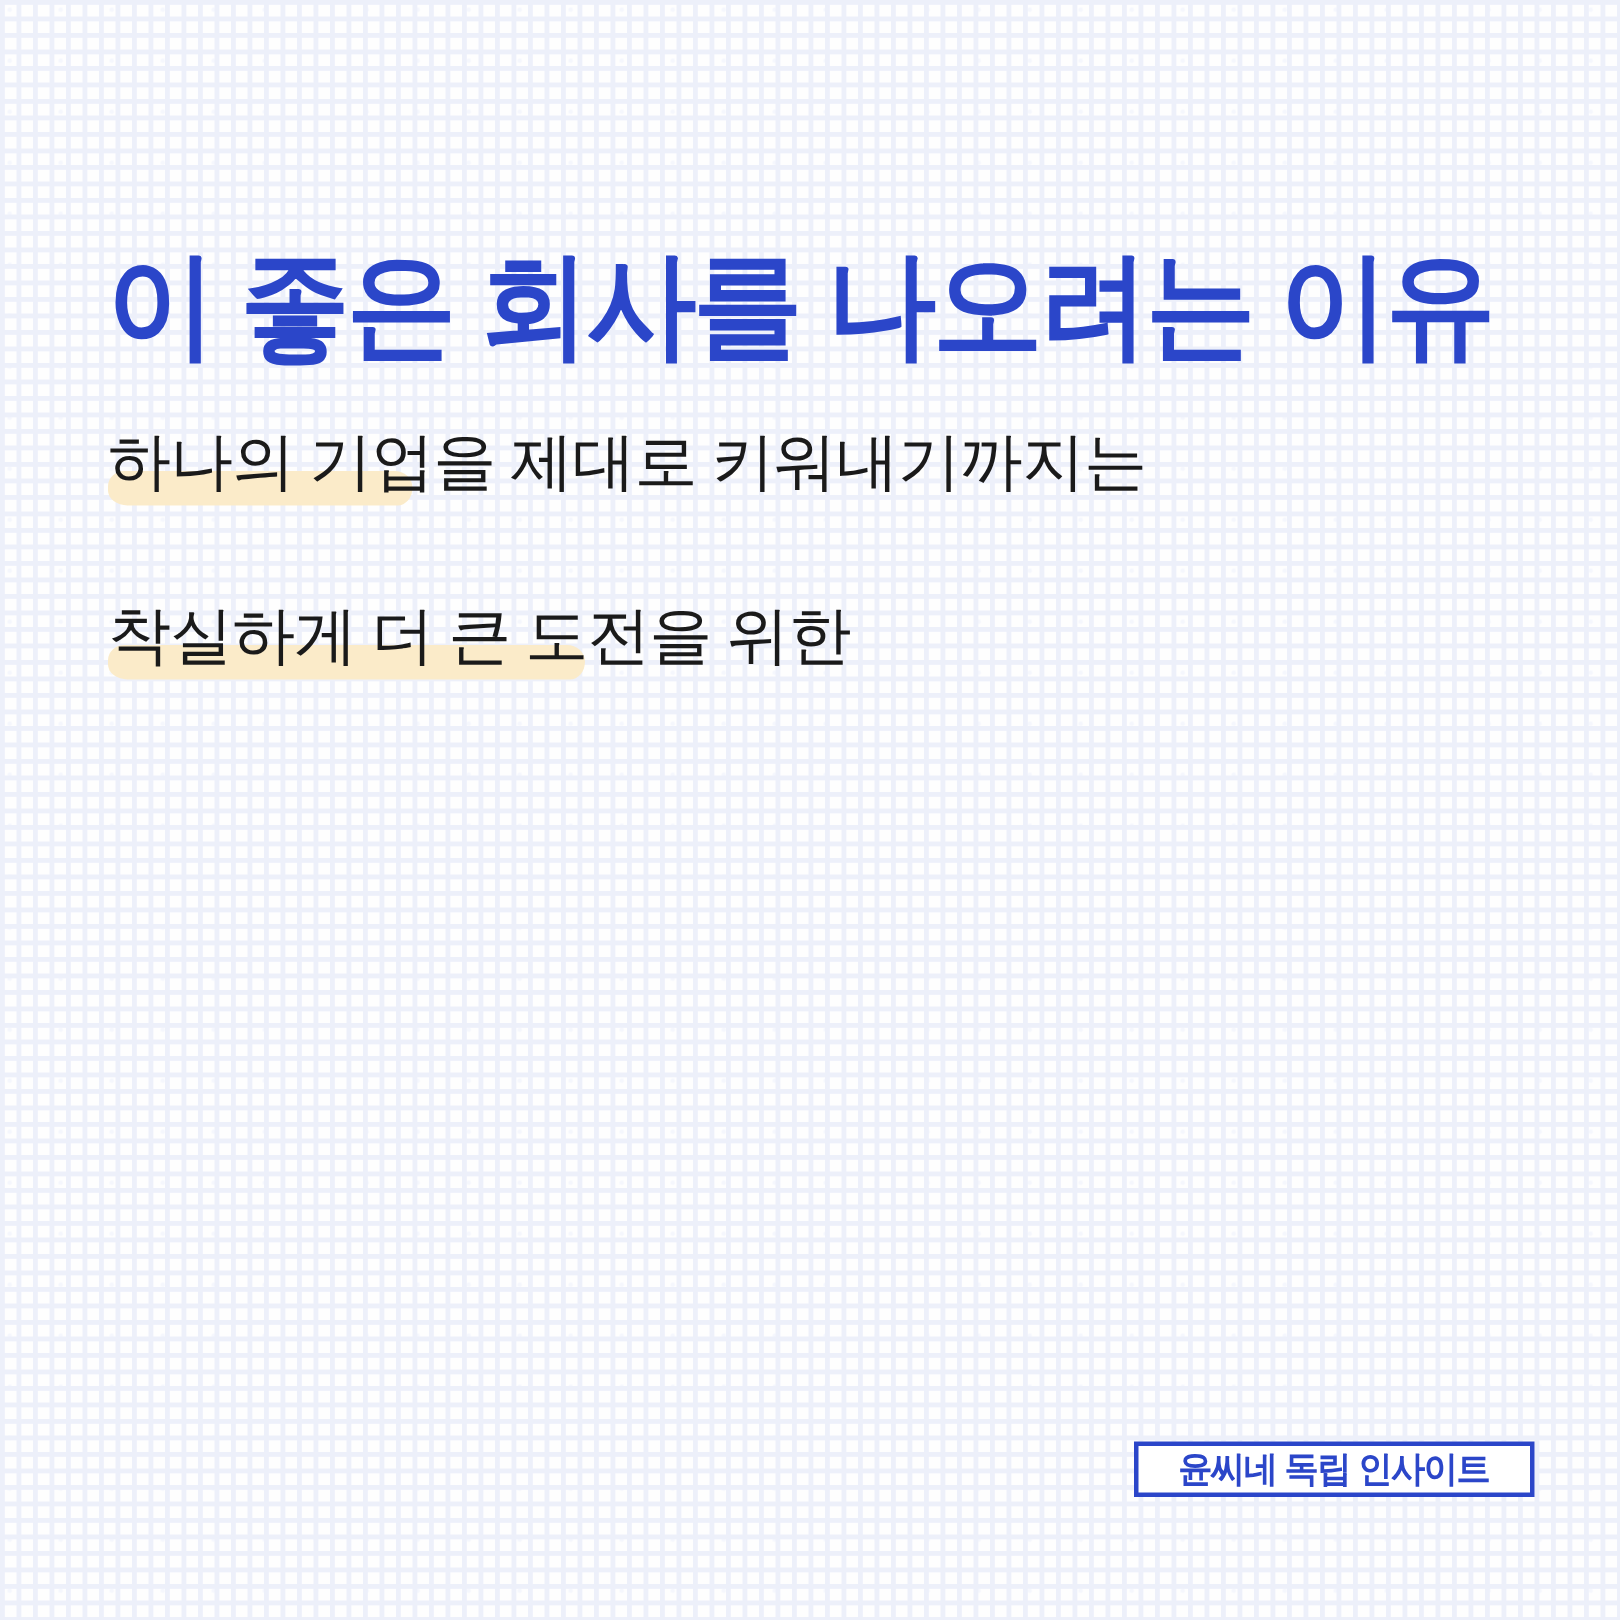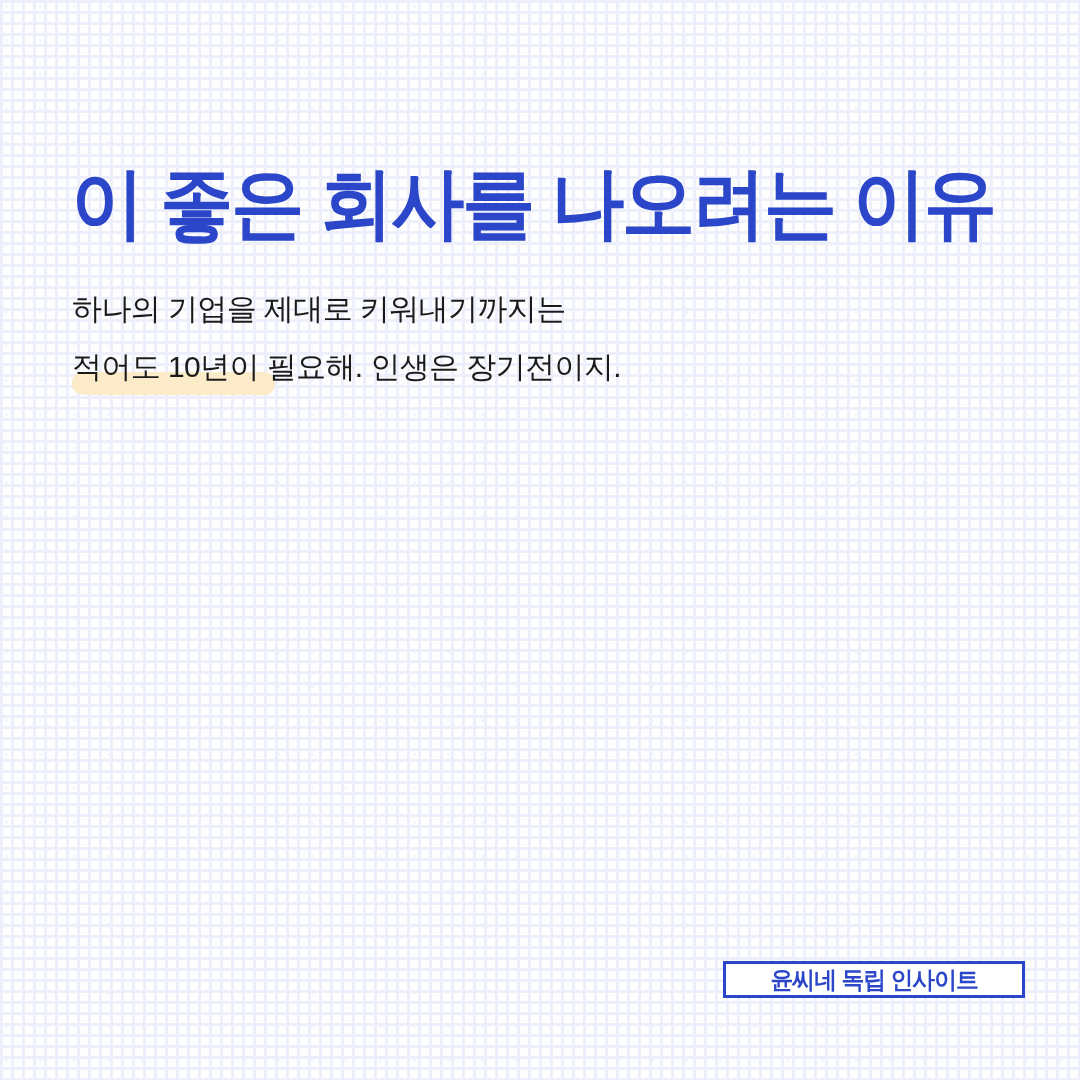--- a/index.html
+++ b/index.html
@@ -78,25 +78,26 @@
   .para {
     margin: 0;
   }
 
   .para-gap {
     height: 58px;
   }
 
   .line {
     position: relative;
-    font-size: 30px;
+    font-size: 42px;
     line-height: 58px;
     color: #1a1a1a;
     letter-spacing: -0.6px;
     white-space: nowrap;
+    font-family: Liberation Serif, serif;
   }
 
   .line .txt {
     position: relative;
     z-index: 2;
   }
 
   
   .hl {
     position: absolute;
@@ -107,23 +108,23 @@
     border-radius: 11px 12px 10px 13px / 10px 11px 12px 10px;
     z-index: 1;
   }
 
   .hl.w1 { width: 203px; }
   .hl.w2 { width: 318px; }
   .hl.w3 { width: 388px; }
 
   #brand-badge {
     position: absolute;
-    left: 723px;
+    left: 756px;
     top: 961px;
-    width: 302px;
+    width: 267px;
     height: 37px;
     box-sizing: border-box;
     border: 3px solid #2B46C9;
     background: #ffffff;
     display: flex;
     align-items: center;
     justify-content: center;
   }
 
   #brand-badge-label {
@@ -147,27 +148,30 @@
     <h1 id="page-title">이 좋은 회사를 나오려는 이유</h1>
 
     <div id="body-copy">
 
       <div class="para">
         <div class="line">
           <span class="txt">하나의 기업을 제대로 키워내기까지는</span>
         </div>
         <div class="line">
           <span class="hl w1"></span>
-          <span class="txt">적어도 10년이 필요해. 인생은 장기전이지.</span>
         </div>
       </div>
 
       <div class="para-gap"></div>
 
       <div class="para">
+        <div class="line">
+          <span class="hl w2"></span>
+          <span class="txt">착실하게 더 큰 도전을 위한</span>
+        </div>
       </div>
 
     </div>
 
     <div id="brand-badge">
       <span id="brand-badge-label">윤씨네 독립 인사이트</span>
     </div>
 
   </div>
 </div>

